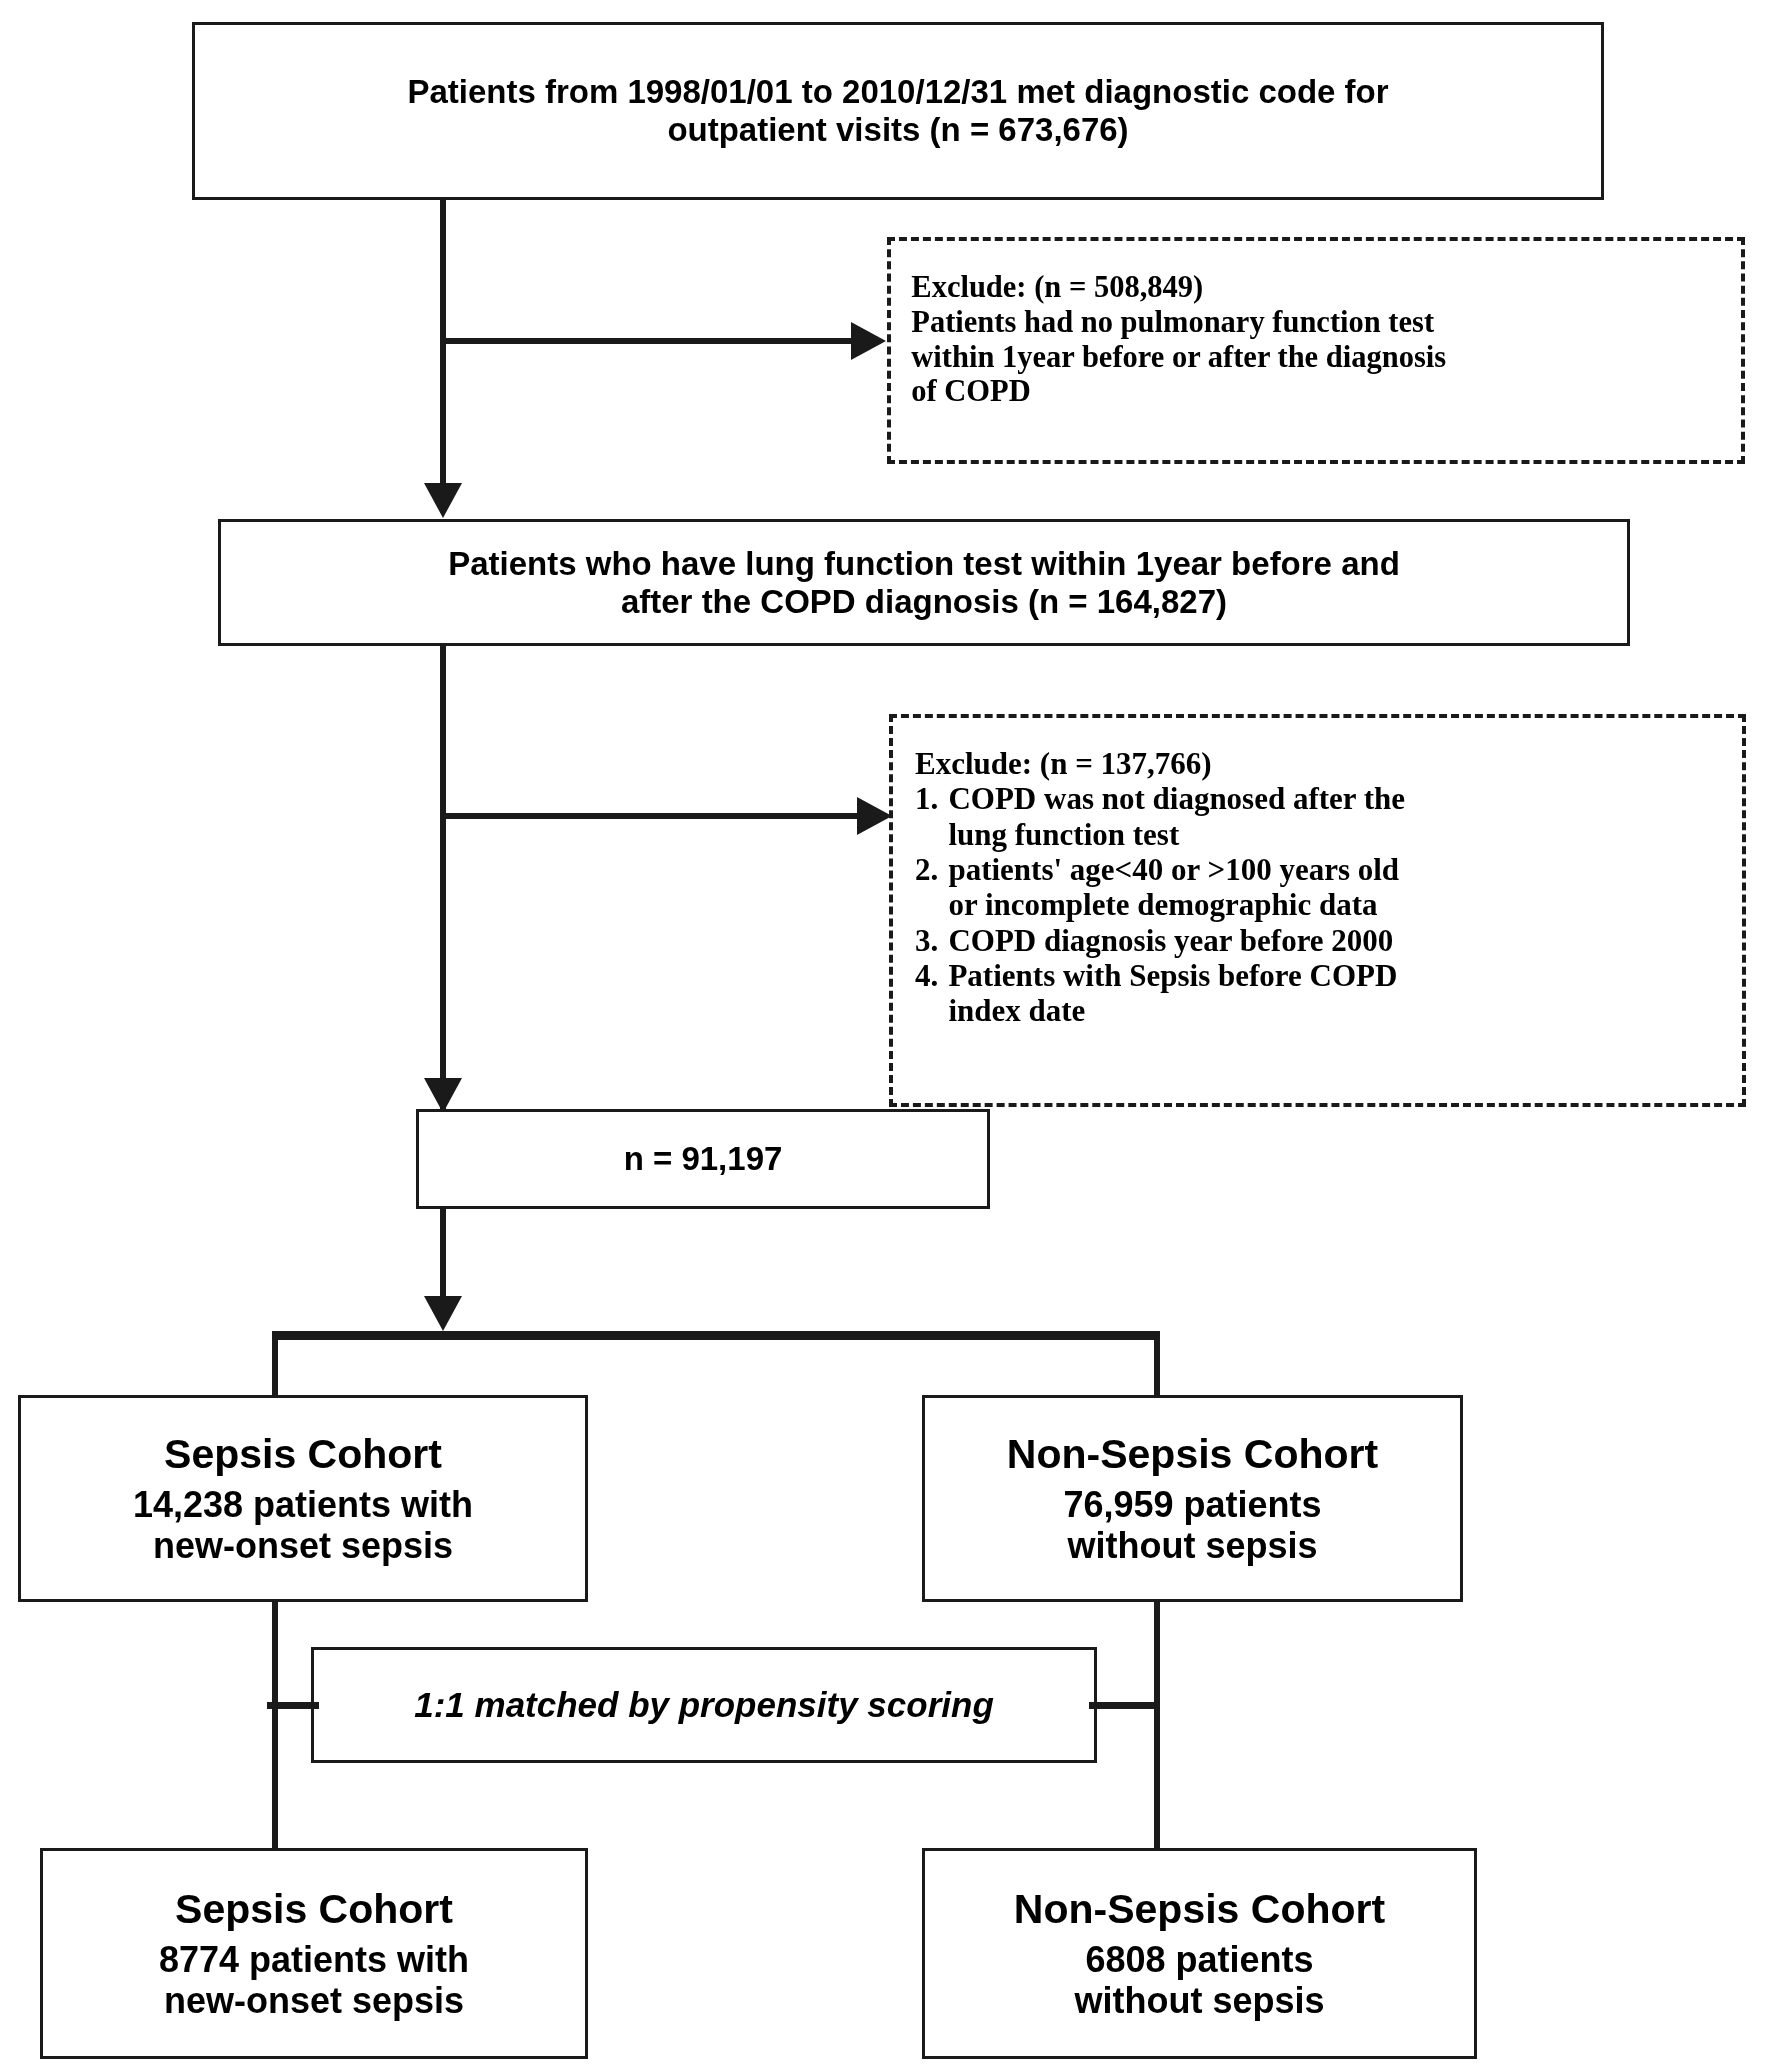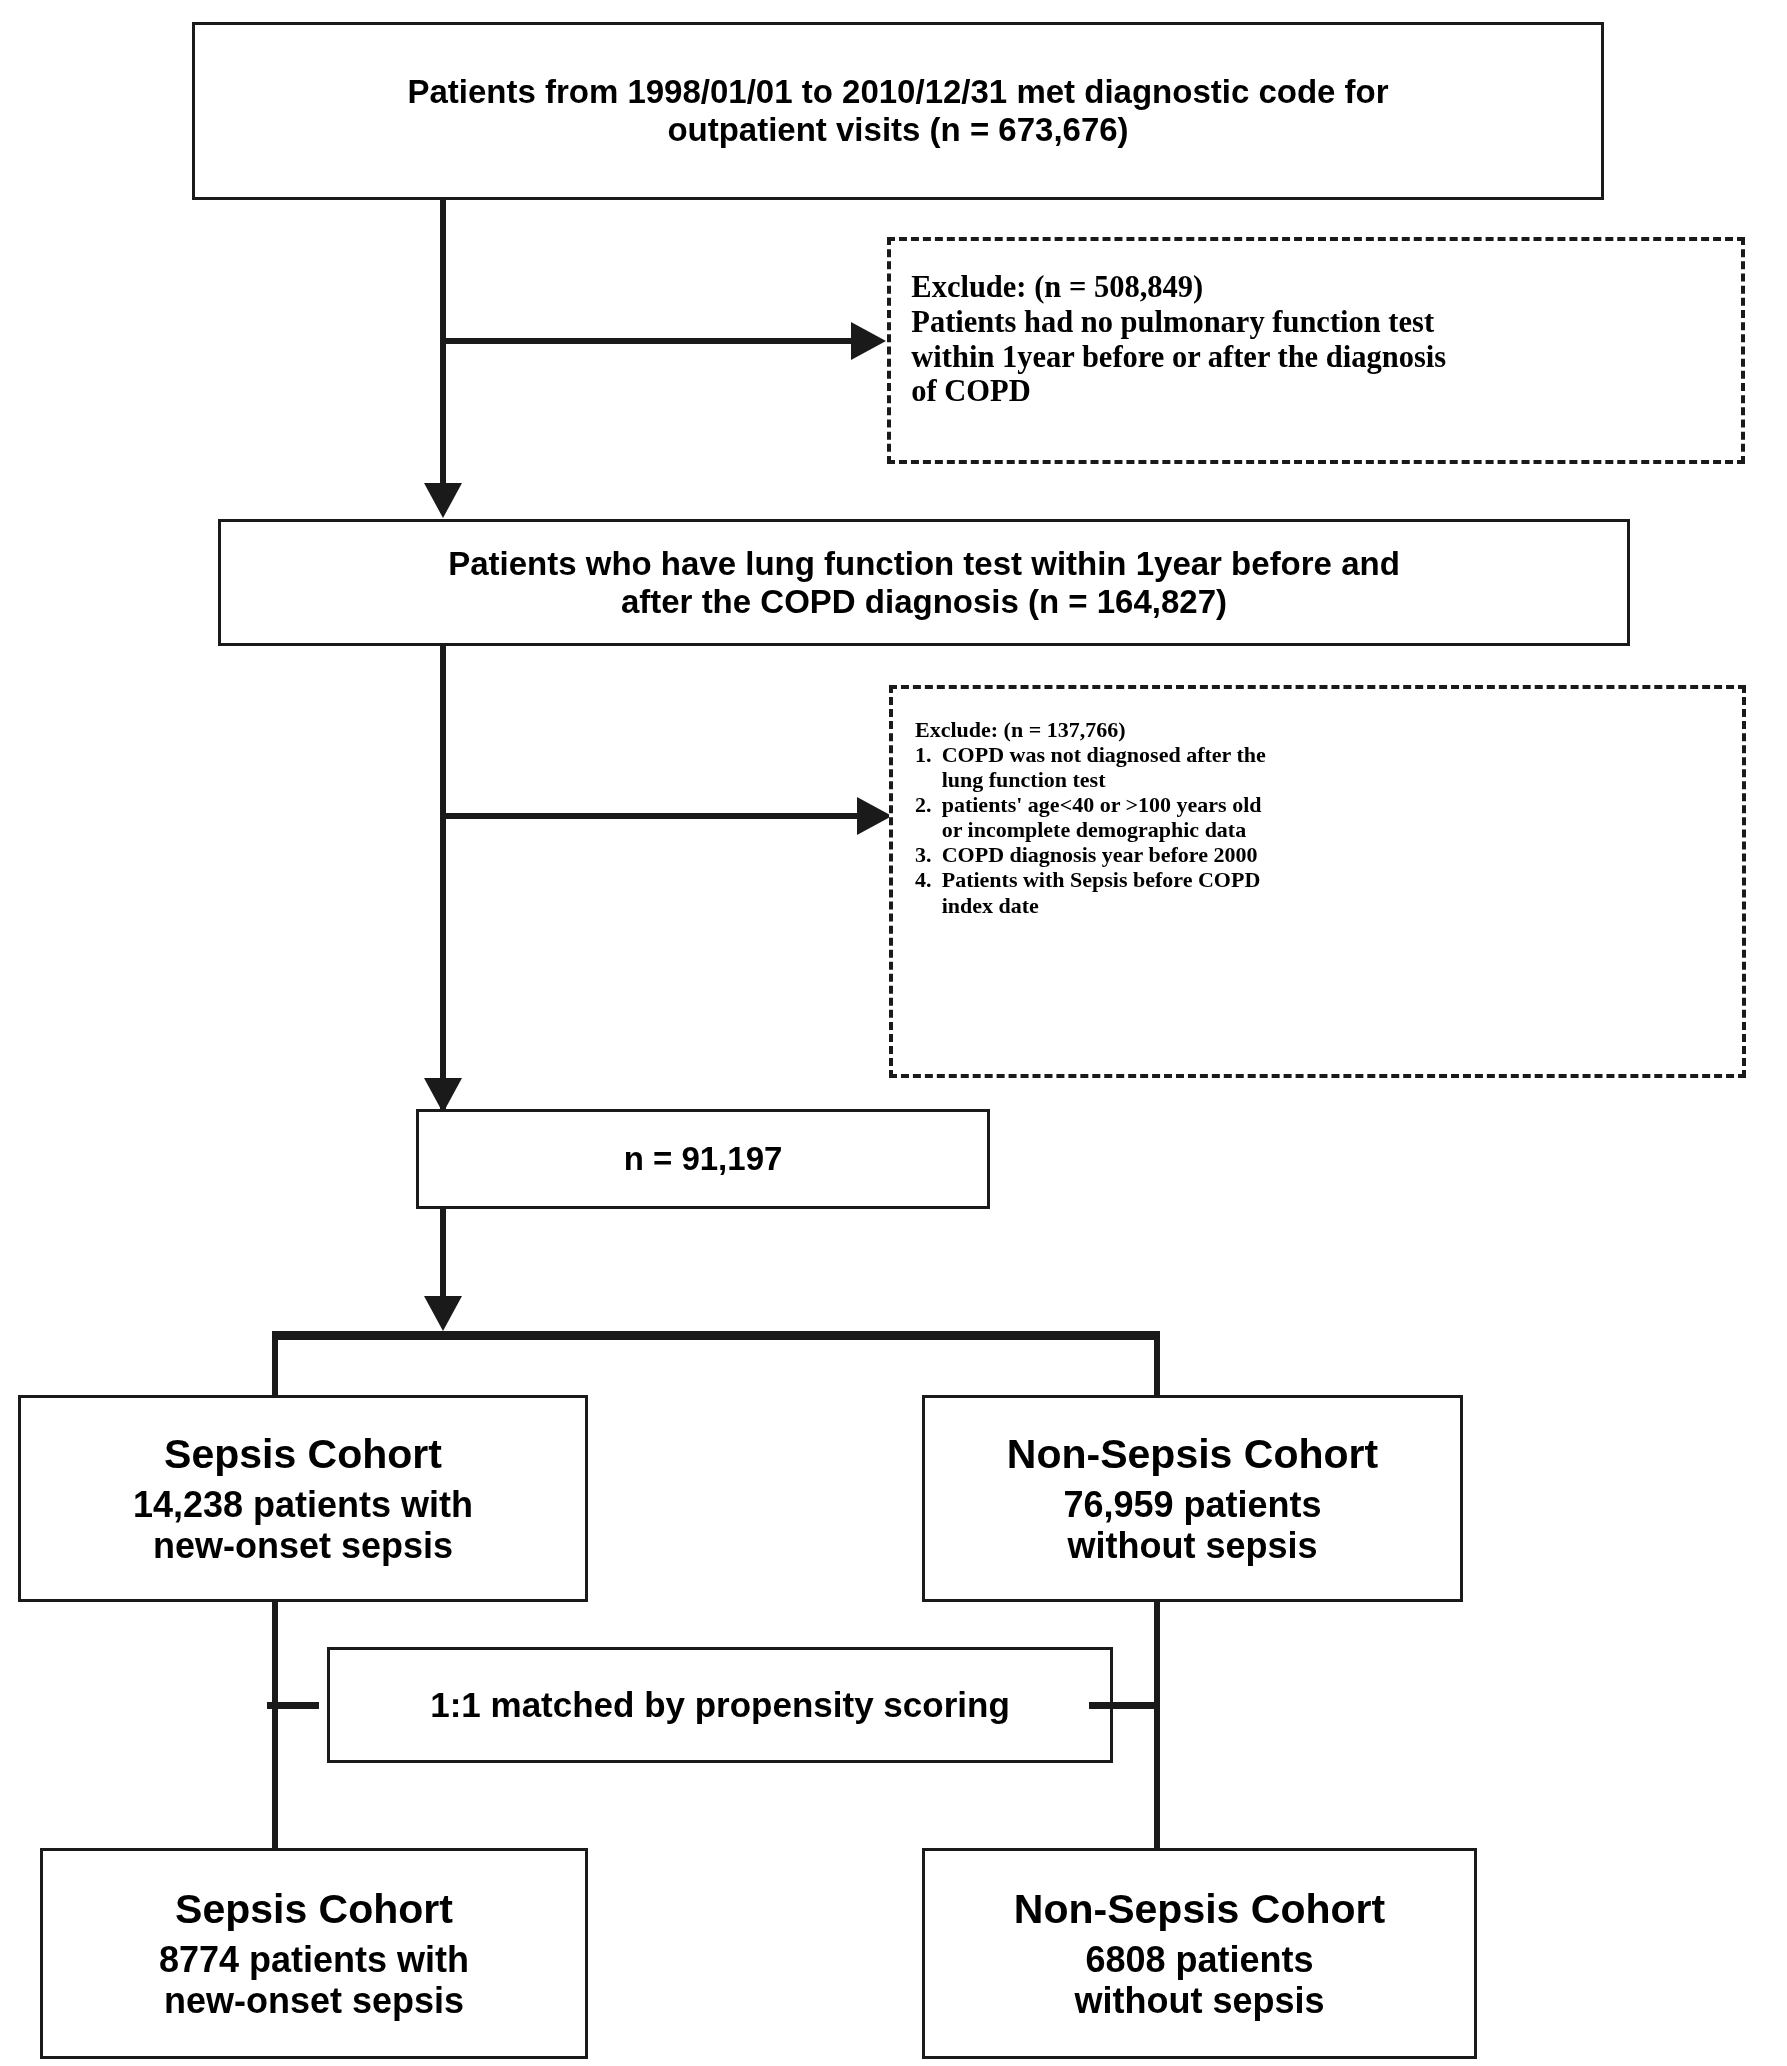--- a/index.html
+++ b/index.html
@@ -129,21 +129,21 @@
     <div class="line">Patients who have lung function test within 1year before and</div>
     <div class="line">after the COPD diagnosis (n = 164,827)</div>
   </div>
 
   <div class="vline" style="left:440px; top:644px; height:465px;"></div>
   <div class="arrow-down" style="left:424px; top:1078px;"></div>
 
   <div class="hline" style="left:440px; top:813px; width:428px;"></div>
   <div class="arrow-right" style="left:857px; top:797px;"></div>
 
-  <div class="node dashed" style="left:889px; top:685px; width:857px; height:393px; font-size:22px; padding:28px 0 0 22px;">
+  <div class="node dashed" style="left:889px; top:714px; width:857px; height:393px; font-size:31px; padding:28px 0 0 22px;">
     <div class="line">Exclude: (n = 137,766)</div>
     <div class="lst">
       <span class="num">1.</span>
       <span class="txt">COPD was not diagnosed after the
 lung function test</span>
     </div>
     <div class="lst">
       <span class="num">2.</span>
       <span class="txt">patients' age&lt;40 or &gt;100 years old
 or incomplete demographic data</span>
@@ -183,21 +183,21 @@
     <div class="line">76,959 patients</div>
     <div class="line">without sepsis</div>
   </div>
 
   <div class="vline" style="left:272px; top:1597px; height:290px;"></div>
   <div class="vline" style="left:1154px; top:1597px; height:290px;"></div>
 
   <div class="stub" style="left:267px; top:1702px; width:52px;"></div>
   <div class="stub" style="left:1089px; top:1702px; width:70px;"></div>
 
-  <div class="node" style="left:327px; top:1647px; width:786px; height:116px; font-size:35px;">
+  <div class="node" style="left:311px; top:1647px; width:786px; height:116px; font-size:35px;font-style:italic;">
     <div class="line">1:1 matched by propensity scoring</div>
   </div>
 
   <div class="node" style="left:40px; top:1848px; width:548px; height:211px; font-size:36px;">
     <div class="line" style="font-size:41px; margin-bottom:5.8px;">Sepsis Cohort</div>
     <div class="line">8774 patients with</div>
     <div class="line">new-onset sepsis</div>
   </div>
 
   <div class="node" style="left:922px; top:1848px; width:555px; height:211px; font-size:36px;">

